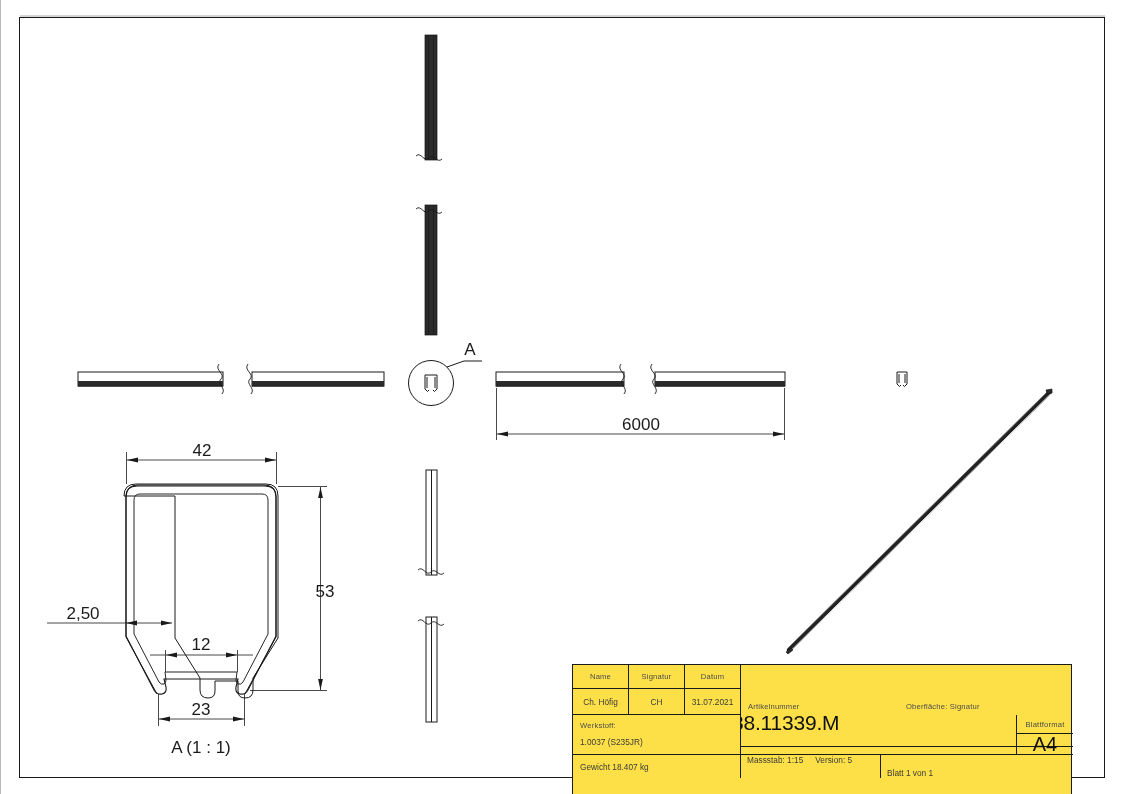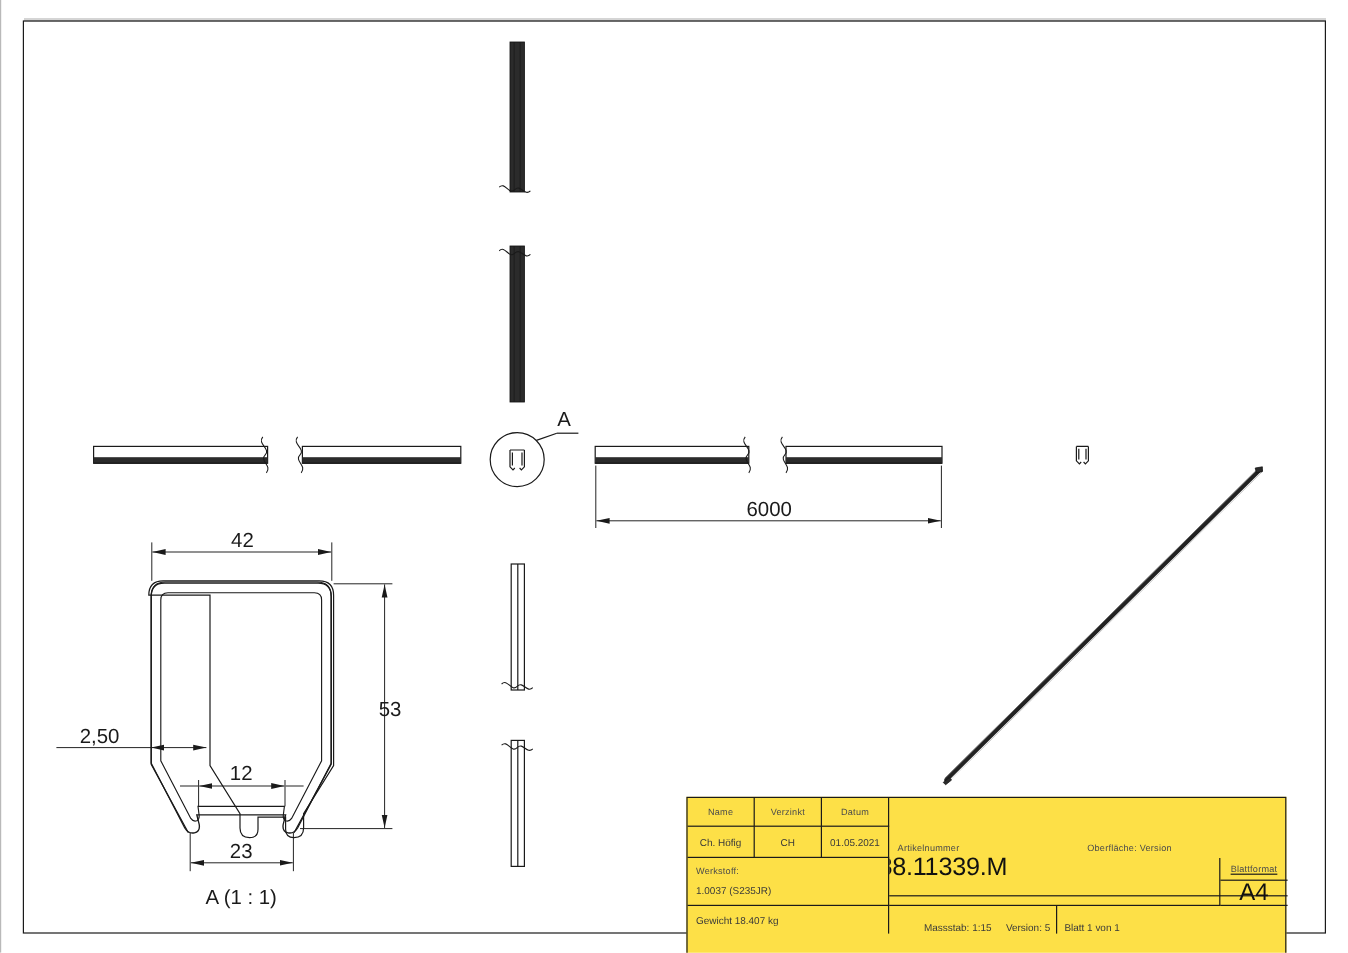--- a/index.html
+++ b/index.html
@@ -294,82 +294,82 @@
 
   <div class="titleblock">
 
     <div class="tb-cell" style="left:0;top:0;width:56px;height:24px;">
       <div class="tb-center">
           <span class="tb-lbl">Name</span>
         </div>
     </div>
     <div class="tb-cell" style="left:56px;top:0;width:56px;height:24px;">
       <div class="tb-center">
-          <span class="tb-lbl">Verzinkt</span>
+          <span class="tb-lbl">Signatur</span>
         </div>
     </div>
     <div class="tb-cell" style="left:112px;top:0;width:56px;height:24px;">
       <div class="tb-center">
           <span class="tb-lbl">Datum</span>
         </div>
     </div>
 
     <div class="tb-cell" style="left:0;top:24px;width:56px;height:26px;">
       <div class="tb-center">
           <span class="tb-val">Ch. Höfig</span>
         </div>
     </div>
     <div class="tb-cell" style="left:56px;top:24px;width:56px;height:26px;">
       <div class="tb-center">
           <span class="tb-val">CH</span>
         </div>
     </div>
     <div class="tb-cell" style="left:112px;top:24px;width:56px;height:26px;">
       <div class="tb-center">
-          <span class="tb-val">01.05.2021</span>
+          <span class="tb-val">31.07.2021</span>
         </div>
     </div>
 
     <div class="tb-cell tb-nb-r" style="left:168px;top:0;width:332px;height:50px;margin-top:32px;">
       <div style="position:relative;width:100%;height:100%;">
         <span class="tb-lbl" style="position:absolute;left:7px;top:5px;">Artikelnummer</span>
-        <span class="tb-lbl" style="position:absolute;left:165px;top:5px;">Oberfläche:  Version</span>
+        <span class="tb-lbl" style="position:absolute;left:165px;top:5px;">Oberfläche:  Signatur</span>
         <div class="artnum-clip">
           <span class="artnum artnum-inner">88.11339.M</span>
         </div>
       </div>
     </div>
 
     <div class="tb-cell" style="left:0;top:50px;width:168px;height:40px;">
       <div style="position:relative;width:100%;height:100%;">
         <span class="tb-lbl" style="position:absolute;left:7px;top:6px;">Werkstoff:</span>
         <span class="tb-val" style="position:absolute;left:7px;top:22px;">1.0037 (S235JR)</span>
       </div>
     </div>
 
     <div class="tb-cell" style="left:168px;top:50px;width:276px;height:40px;"></div>
 
-    <div class="tb-cell tb-nb-r" style="left:444px;top:50px;width:56px;height:19px;text-decoration:underline;">
+    <div class="tb-cell tb-nb-r" style="left:444px;top:50px;width:56px;height:19px;">
       <div class="tb-center">
           <span class="tb-lbl">Blattformat</span>
         </div>
     </div>
     <div class="tb-cell tb-nb-r" style="left:444px;top:69px;width:56px;height:21px;">
       <div class="tb-center">
           <span class="fmt-big">A4</span>
         </div>
     </div>
 
     <div class="tb-cell tb-nb-b" style="left:0;top:90px;width:168px;height:23px;">
       <div style="display:flex;align-items:center;height:100%;padding-left:7px;">
         <span class="tb-val">Gewicht 18.407 kg</span>
       </div>
     </div>
     <div class="tb-cell tb-nb-b" style="left:168px;top:90px;width:140px;height:23px;">
-      <div style="display:flex;align-items:flex-end;height:100%;padding-left:6px;gap:12px;margin-left:23px;">
+      <div style="display:flex;align-items:flex-start;height:100%;padding-left:6px;gap:12px;">
         <span class="tb-val">Massstab: 1:15</span>
         <span class="tb-val">Version: 5</span>
       </div>
     </div>
     <div class="tb-cell tb-nb-b tb-nb-r" style="left:308px;top:90px;width:192px;height:23px;">
       <div style="display:flex;align-items:flex-end;height:100%;padding-left:6px;">
         <span class="tb-val">Blatt 1 von 1</span>
       </div>
     </div>
 

